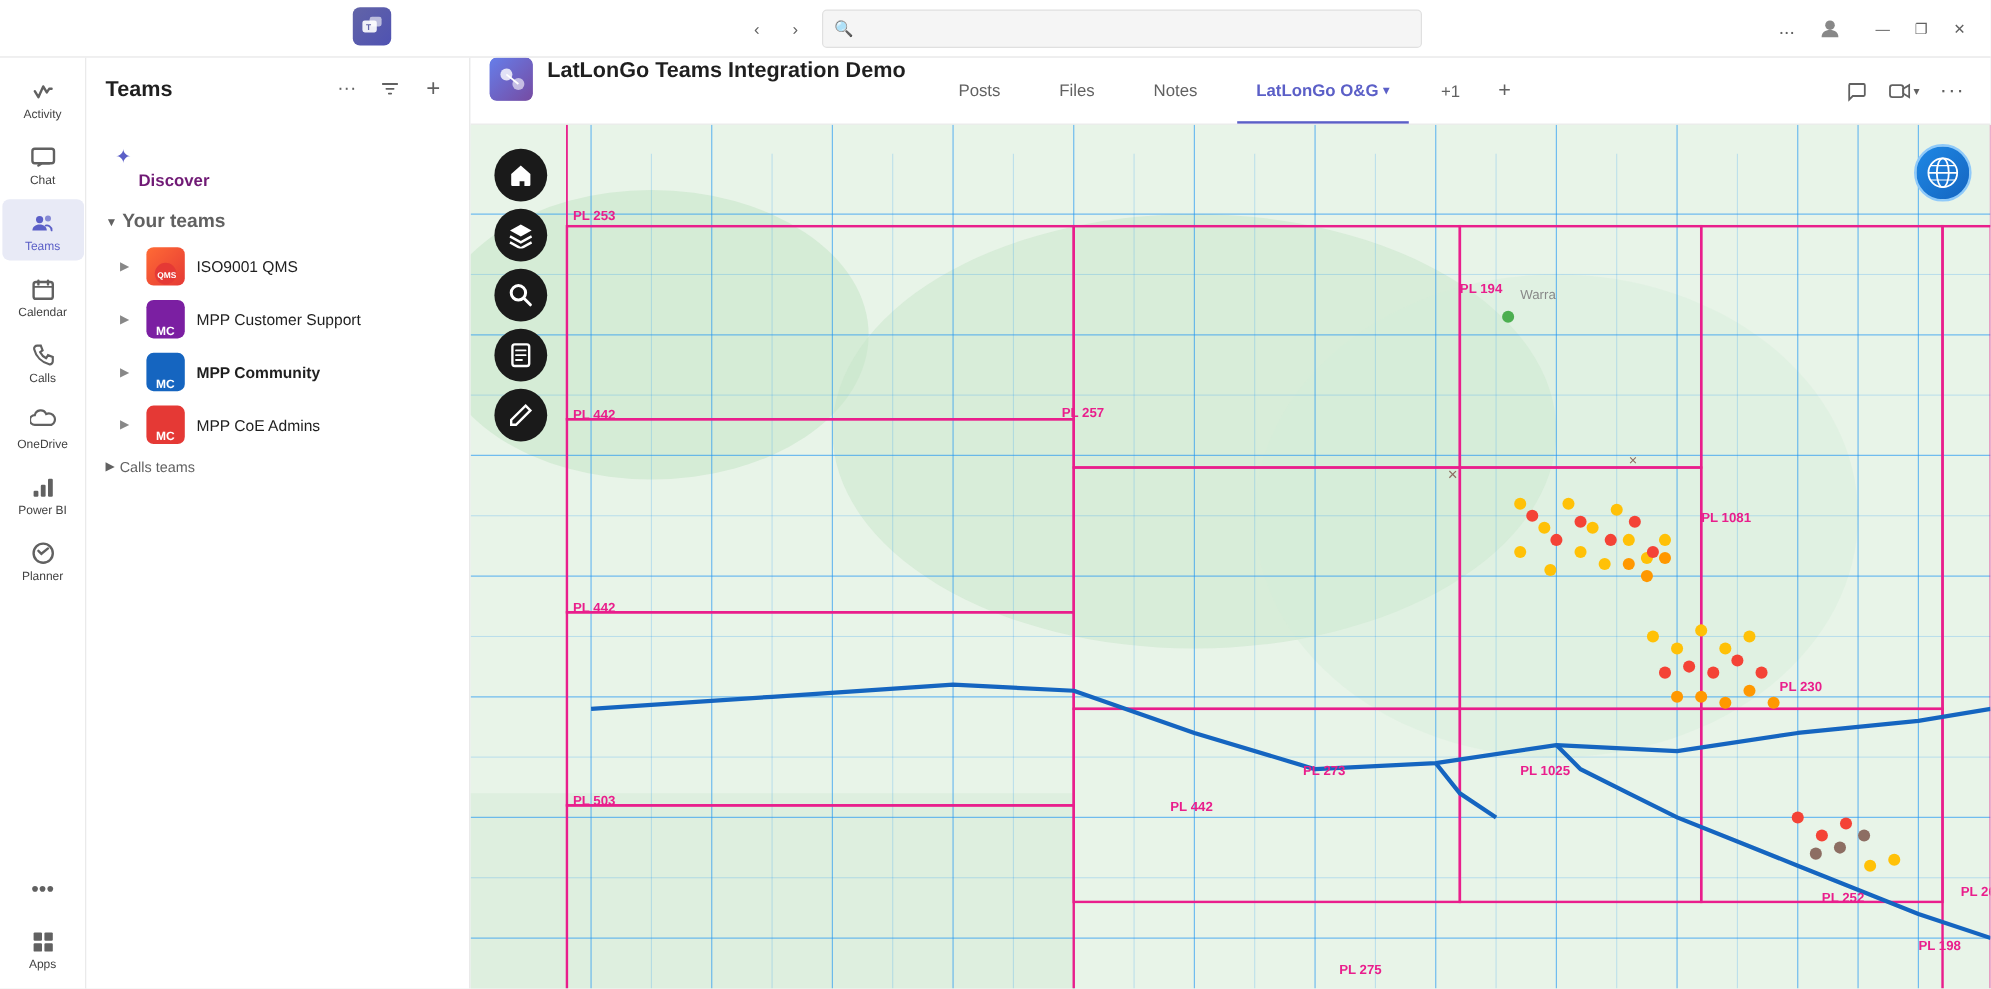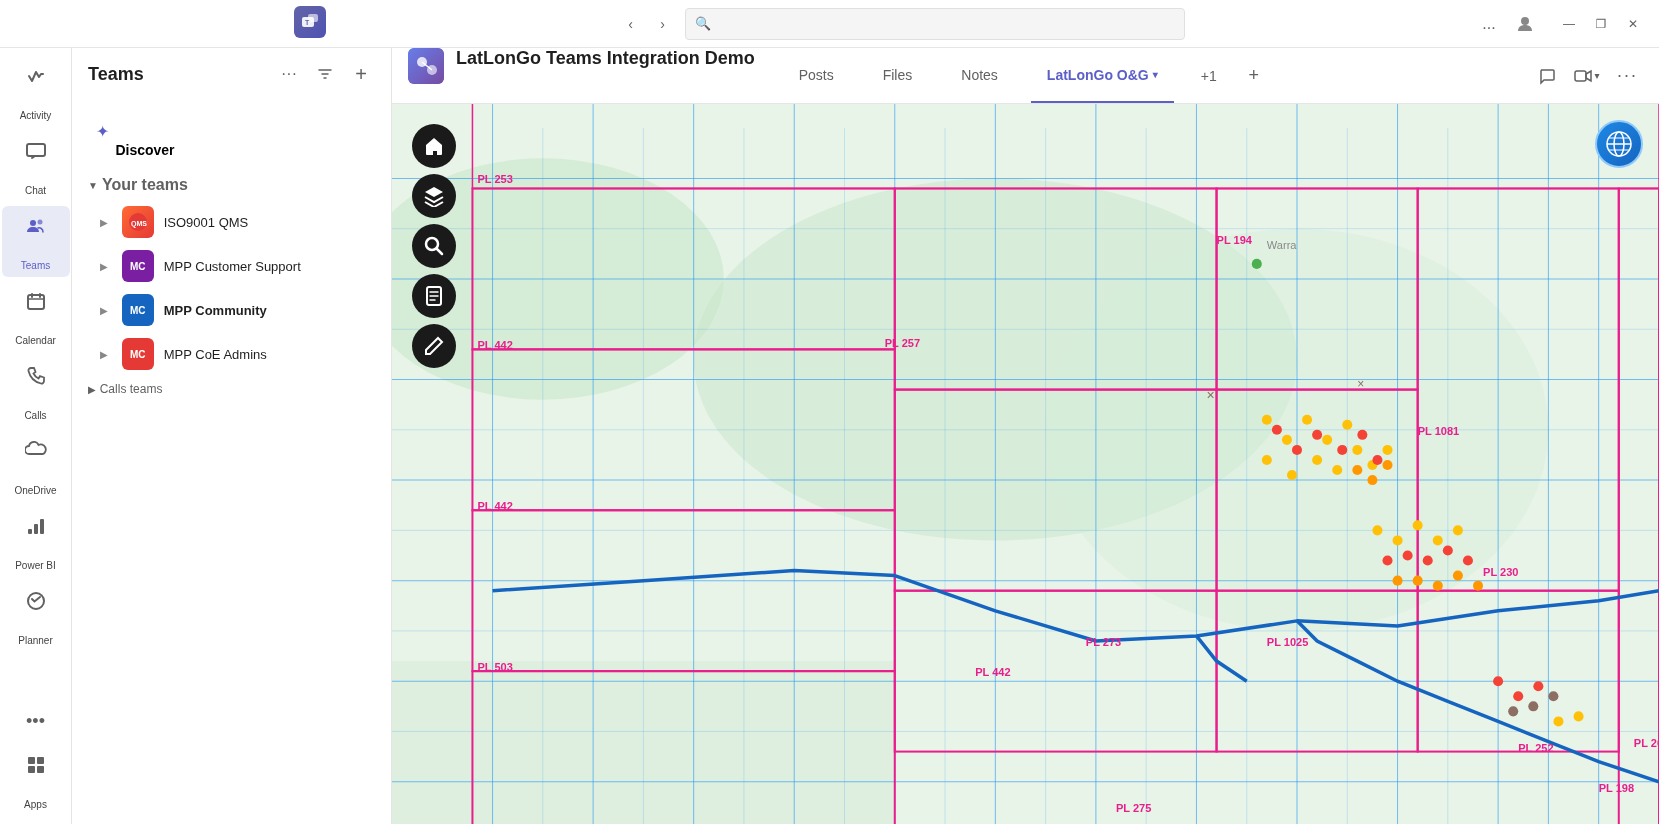--- a/index.html
+++ b/index.html
@@ -100,21 +100,21 @@
       flex-shrink: 0;
     }
     .sidebar-icon-item {
       width: 68px;
       display: flex;
       flex-direction: column;
       align-items: center;
       padding: 6px 4px;
       border-radius: 6px;
       cursor: pointer;
-      gap: 20px;
+      gap: 0;
     }
     .sidebar-icon-item.active { background: #e8eaf6; }
     .sidebar-icon-item .icon-shape {
       width: 28px; height: 28px;
       display: flex; align-items: center; justify-content: center;
       font-size: 20px;
     }
     .sidebar-icon-item .icon-label {
       font-size: 10px;
       color: #424242;
@@ -173,21 +173,21 @@
       display: flex;
       align-items: center;
       gap: 6px;
       cursor: pointer;
       border-radius: 4px;
       margin: 0 8px;
     }
     .discover-label {
       font-size: 14px;
       font-weight: 600;
-      color: #000000;
+      color: #701a75;
       margin-top: 38px;
     }
     .discover-icon {
       font-size: 16px;
       color: #5b5fc7;
     }
 
     
     .teams-list {
       flex: 1;
@@ -214,21 +214,21 @@
     .team-item {
       display: flex;
       align-items: center;
       padding: 6px 16px 6px 28px;
       cursor: pointer;
       gap: 10px;
     }
     .team-avatar {
       width: 32px; height: 32px;
       border-radius: 6px;
-      display: flex; align-items: center; justify-content: center;
+      display: flex; align-items: flex-end; justify-content: center;
       font-size: 11px;
       font-weight: 600;
       color: #fff;
       flex-shrink: 0;
     }
     .team-name {
       font-size: 13px;
       color: #1f1f1f;
     }
     .team-name.bold { font-weight: 600; }

